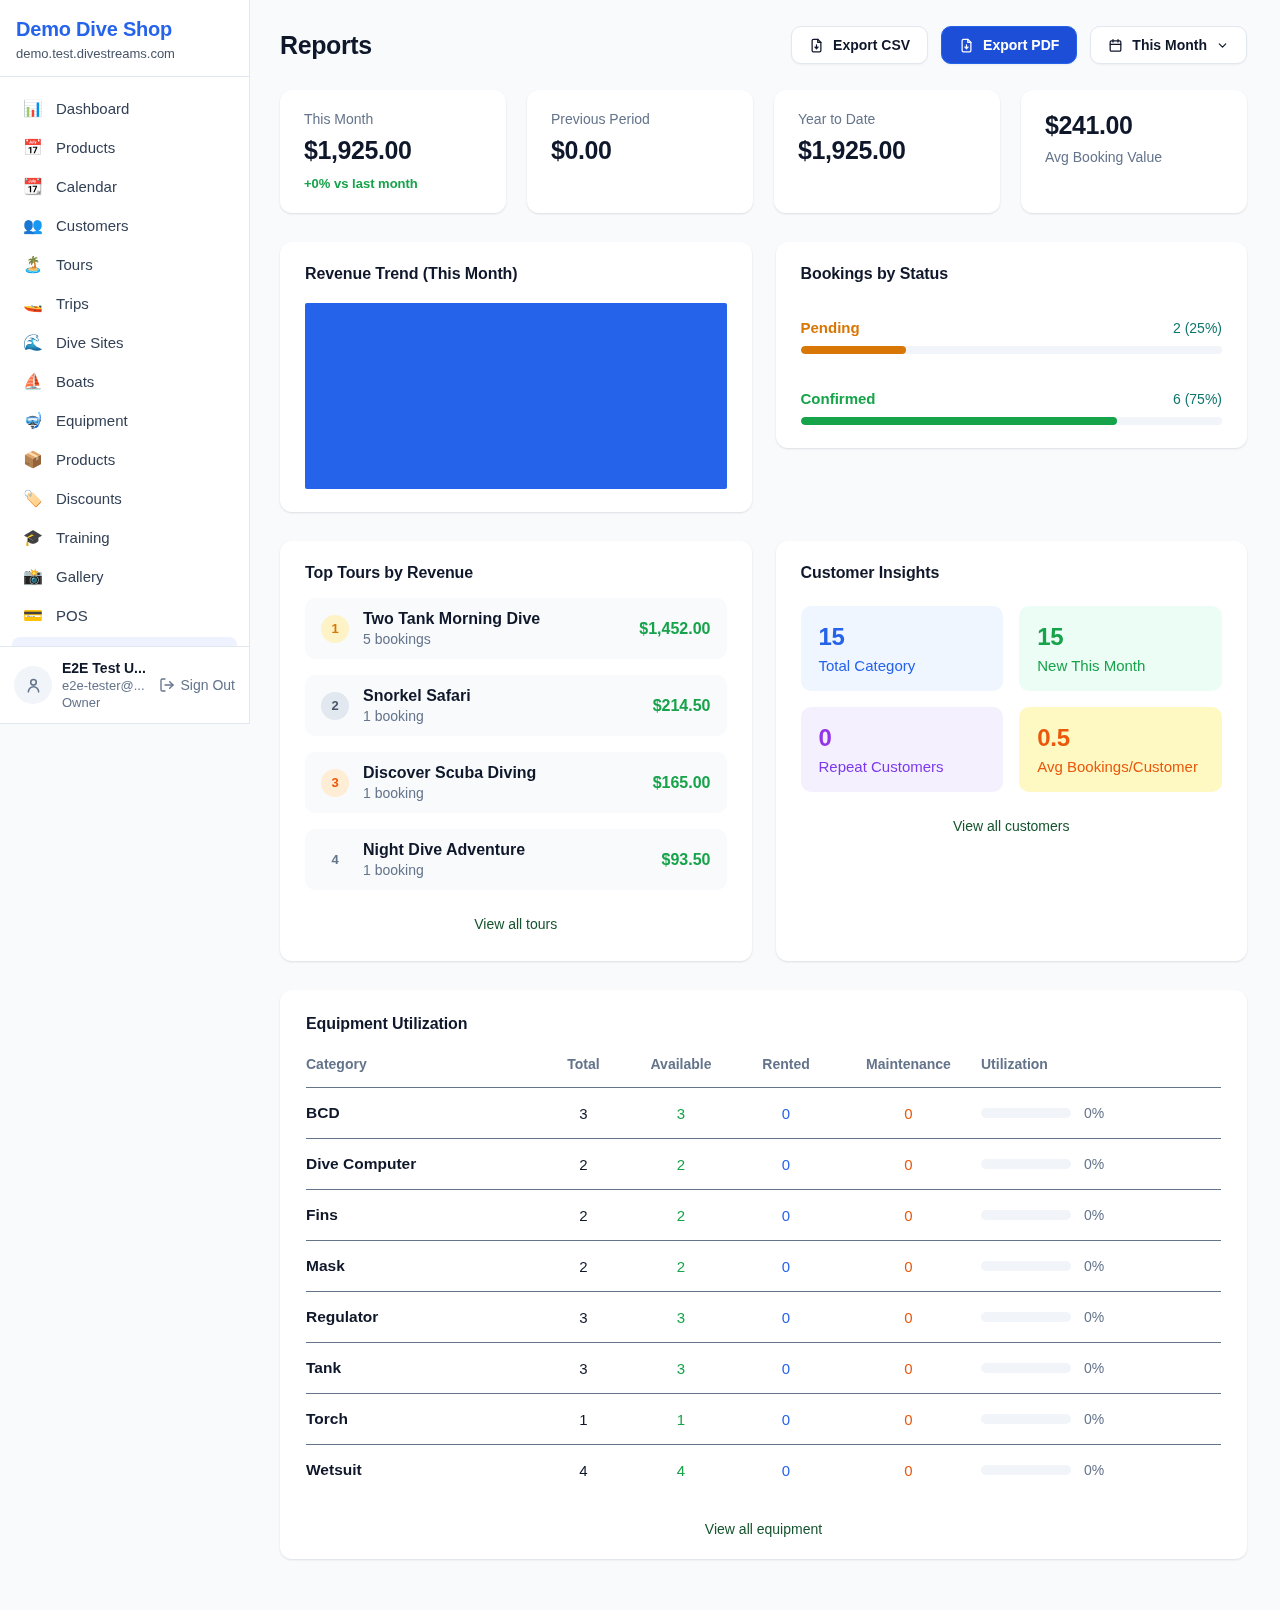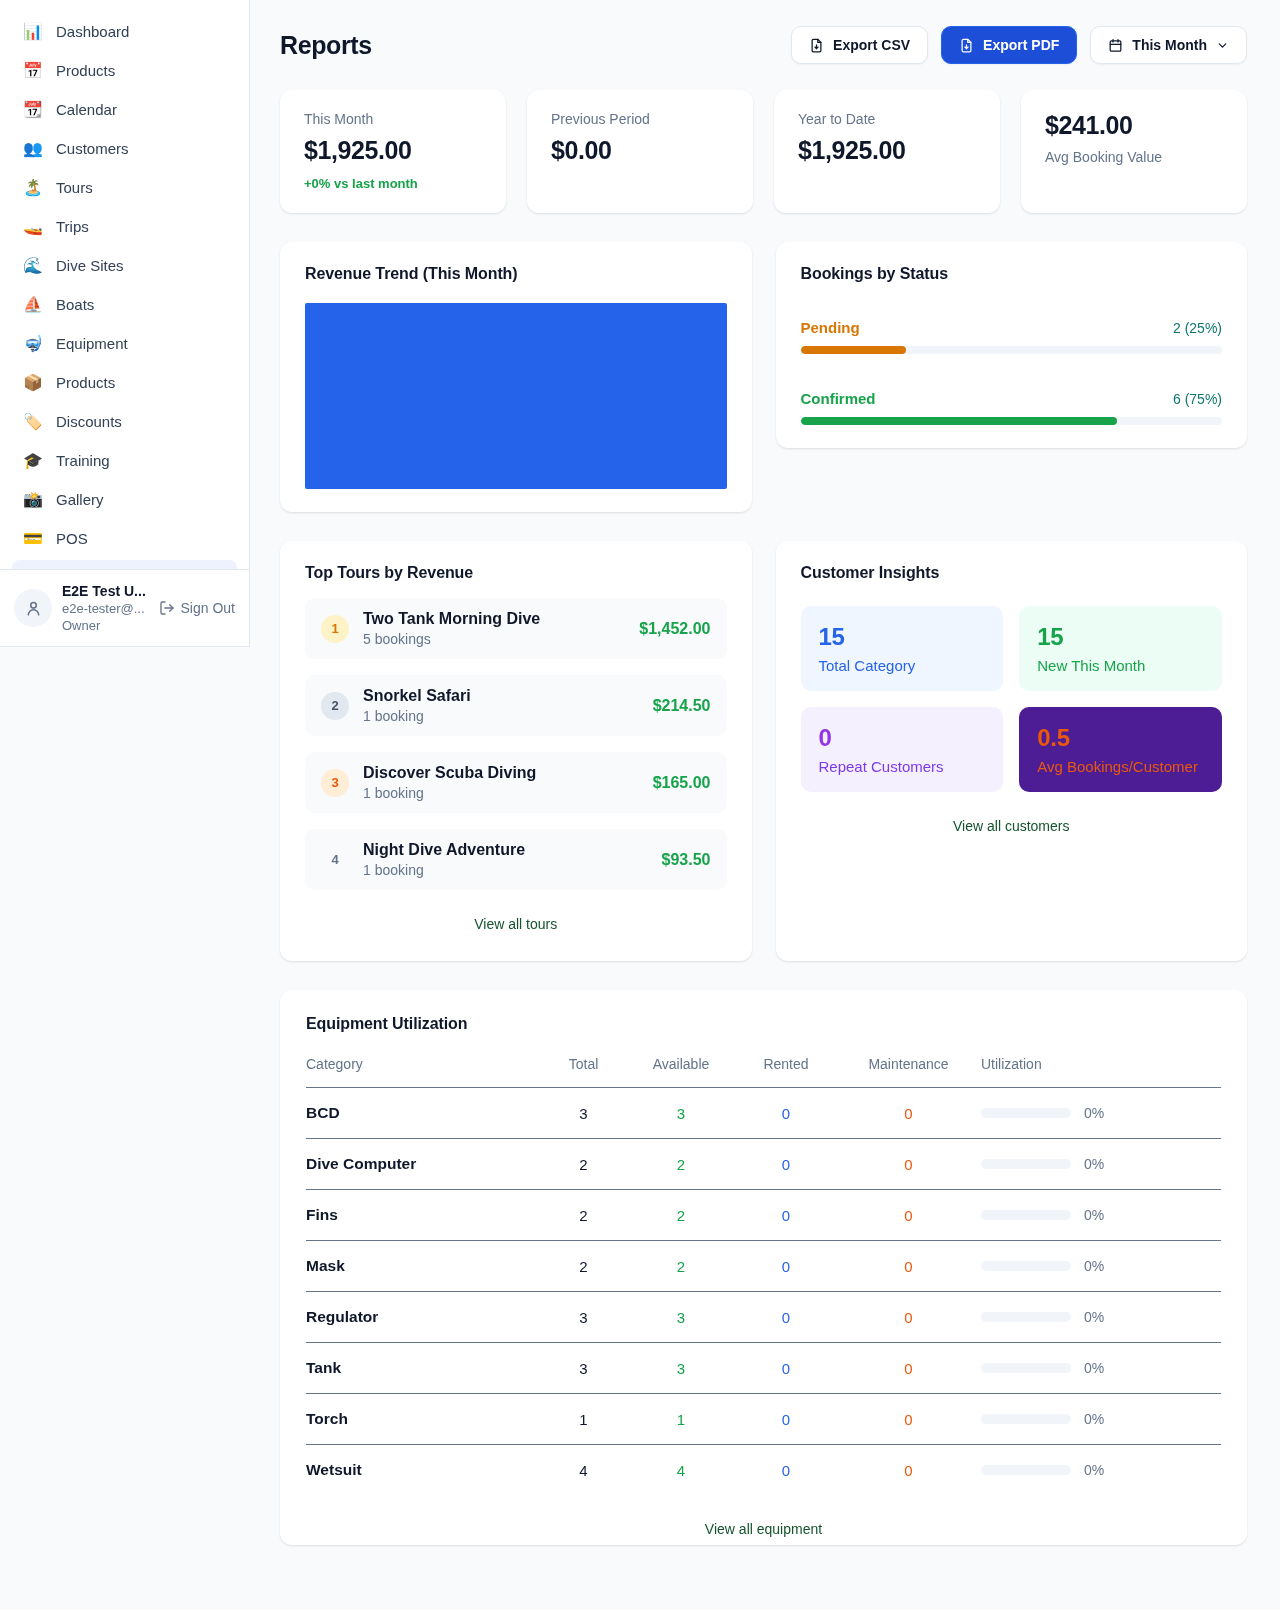--- a/index.html
+++ b/index.html
@@ -119,27 +119,27 @@
     margin-top: 26px; text-decoration: none; cursor: pointer;
   }
 
   .tiles { display: grid; grid-template-columns: 1fr 1fr; gap: 16px; margin-top: 24px; }
   .tile { border-radius: 10px; padding: 17px 18px; min-height: 85px; }
   .tile-value { font-size: 24px; font-weight: 800; letter-spacing: -0.3px; }
   .tile-label { font-size: 15px; font-weight: 500; margin-top: 6px; }
   .tile-blue { background: #eff6ff; } .tile-blue .tile-value, .tile-blue .tile-label { color: #2563eb; }
   .tile-green { background: #ecfdf5; } .tile-green .tile-value, .tile-green .tile-label { color: #16a34a; }
   .tile-purple { background: #f5f0fe; } .tile-purple .tile-value { color: #9333ea; } .tile-purple .tile-label { color: #7c3aed; }
-  .tile-orange { background: #4c1d95; } .tile-orange .tile-value, .tile-orange .tile-label { color: #ea580c; }
+  .tile-orange { background: #fef9c3; } .tile-orange .tile-value, .tile-orange .tile-label { color: #ea580c; }
 
   
-  .equipment-card { padding: 25px 26px 8px; margin-bottom: 0; }
+  .equipment-card { padding: 25px 26px 22px; margin-bottom: 0; }
   .eq-table { width: 100%; border-collapse: collapse; margin-top: 15px; }
   .eq-table th {
-    font-size: 14px; color: #64748b; font-weight: 400; text-align: center;
+    font-size: 14px; color: #64748b; font-weight: 700; text-align: center;
     padding: 8px 0 15px; border-bottom: 1px solid #64748b;
   }
   .eq-table th.col-cat, .eq-table th.col-util { text-align: left; }
   .eq-table td {
     padding: 16px 0; font-size: 15px; text-align: center;
     border-bottom: 1px solid #64748b;
   }
   .eq-table tr:last-child td { border-bottom: none; }
   .eq-table td.cat { text-align: left; font-weight: 600; font-size: 15.5px; }
   .eq-table td.avail { color: #16a34a; }
@@ -150,20 +150,24 @@
   .util-track { width: 90px; height: 10px; background: #f1f5f9; border-radius: 5px; overflow: hidden; flex: none; }
   .util-fill { height: 100%; background: #2563eb; border-radius: 5px; }
   .util-label { color: #64748b; font-size: 14px; }
 </style>
 </head>
 <body>
 
 <div class="app">
 
   <aside class="sidebar">
+    <div class="brand">
+      <div class="brand-name">Demo Dive Shop</div>
+      <div class="brand-domain">demo.test.divestreams.com</div>
+    </div>
 
     <nav class="nav">
       <div class="nav-item">
         <span class="nav-icon">📊</span>
         <span>Dashboard</span>
       </div>
       <div class="nav-item">
         <span class="nav-icon">📅</span>
         <span>Products</span>
       </div>

